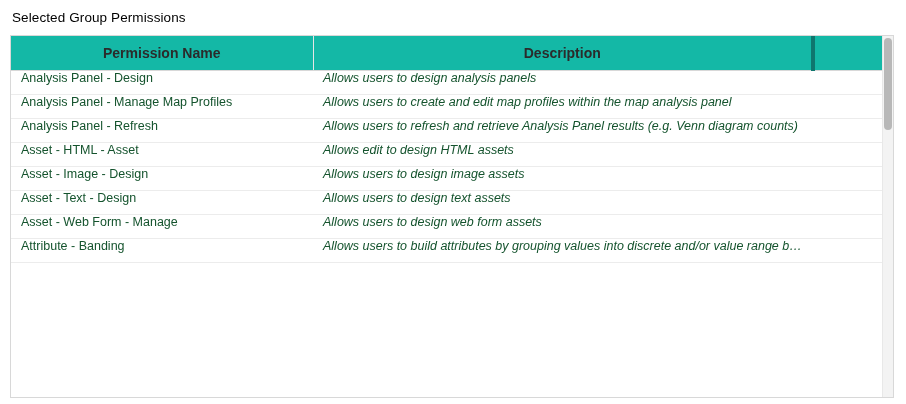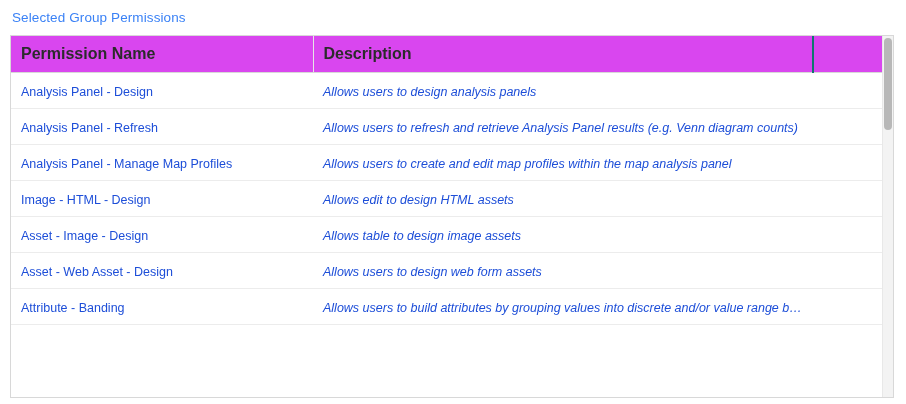--- a/index.html
+++ b/index.html
@@ -16,58 +16,58 @@
   }
   .page {
     position: relative;
     width: 906px;
     height: 404px;
     box-sizing: border-box;
     padding: 8px 10px 0 10px;
   }
   .section-title {
     font-size: 13.5px;
-    color: #3b82f6;
+    color: #000000;
     letter-spacing: 0.1px;
     margin: 2px 0 9px 2px;
     line-height: 16px;
   }
   .table-wrap {
     position: relative;
     width: 884px;
     height: 363px;
     border: 1px solid #d8d8d8;
     box-sizing: border-box;
     background: #ffffff;
     overflow: hidden;
   }
   table.perm-table {
     border-collapse: collapse;
     width: 884px;
     table-layout: fixed;
     font-size: 12.5px;
   }
   table.perm-table thead th {
-    text-align: left;
+    text-align: center;
     font-weight: bold;
-    font-size: 16px;
+    font-size: 14px;
     color: #2b2b2b;
     padding: 9px 10px 9px 10px;
     border-bottom: 1px solid #d8d8d8;
-    background: #d946ef;
+    background: #14b8a6;
     height: 18px;
     box-sizing: border-box;
   }
   table.perm-table thead th.col-name { width: 302px; border-right: 1px solid #e6e6e6; }
-  table.perm-table thead th.col-desc { width: 500px; border-right: 2px solid #0f766e; }
+  table.perm-table thead th.col-desc { width: 500px; border-right: 4px solid #0f766e; }
   table.perm-table thead th.col-extra { width: 82px; }
   table.perm-table tbody td {
-    padding: 12px 10px 8px 10px;
+    padding: 0 10px 8px 10px;
     border-bottom: 1px solid #ececec;
-    color: #1d4ed8;
+    color: #14532d;
     font-size: 12.5px;
     line-height: 15px;
     vertical-align: middle;
     white-space: nowrap;
     overflow: hidden;
     text-overflow: ellipsis;
   }
   table.perm-table tbody td.col-name { width: 302px; }
   table.perm-table tbody td.col-desc { width: 500px; font-style: italic; }
   table.perm-table tbody td.col-extra { width: 82px; }
@@ -107,41 +107,46 @@
           <th class="col-extra"></th>
         </tr>
       </thead>
       <tbody>
         <tr>
           <td class="col-name">Analysis Panel - Design</td>
           <td class="col-desc">Allows users to design analysis panels</td>
           <td class="col-extra"></td>
         </tr>
         <tr>
+          <td class="col-name">Analysis Panel - Manage Map Profiles</td>
+          <td class="col-desc">Allows users to create and edit map profiles within the map analysis panel</td>
+          <td class="col-extra"></td>
+        </tr>
+        <tr>
           <td class="col-name">Analysis Panel - Refresh</td>
           <td class="col-desc">Allows users to refresh and retrieve Analysis Panel results (e.g. Venn diagram counts)</td>
           <td class="col-extra"></td>
         </tr>
         <tr>
-          <td class="col-name">Analysis Panel - Manage Map Profiles</td>
-          <td class="col-desc">Allows users to create and edit map profiles within the map analysis panel</td>
-          <td class="col-extra"></td>
-        </tr>
-        <tr>
-          <td class="col-name">Image - HTML - Design</td>
+          <td class="col-name">Asset - HTML - Asset</td>
           <td class="col-desc">Allows edit to design HTML assets</td>
           <td class="col-extra"></td>
         </tr>
         <tr>
           <td class="col-name">Asset - Image - Design</td>
-          <td class="col-desc">Allows table to design image assets</td>
+          <td class="col-desc">Allows users to design image assets</td>
           <td class="col-extra"></td>
         </tr>
         <tr>
-          <td class="col-name">Asset - Web Asset - Design</td>
+          <td class="col-name">Asset - Text - Design</td>
+          <td class="col-desc">Allows users to design text assets</td>
+          <td class="col-extra"></td>
+        </tr>
+        <tr>
+          <td class="col-name">Asset - Web Form - Manage</td>
           <td class="col-desc">Allows users to design web form assets</td>
           <td class="col-extra"></td>
         </tr>
         <tr>
           <td class="col-name">Attribute - Banding</td>
           <td class="col-desc">Allows users to build attributes by grouping values into discrete and/or value range bands</td>
           <td class="col-extra"></td>
         </tr>
 
       </tbody>

